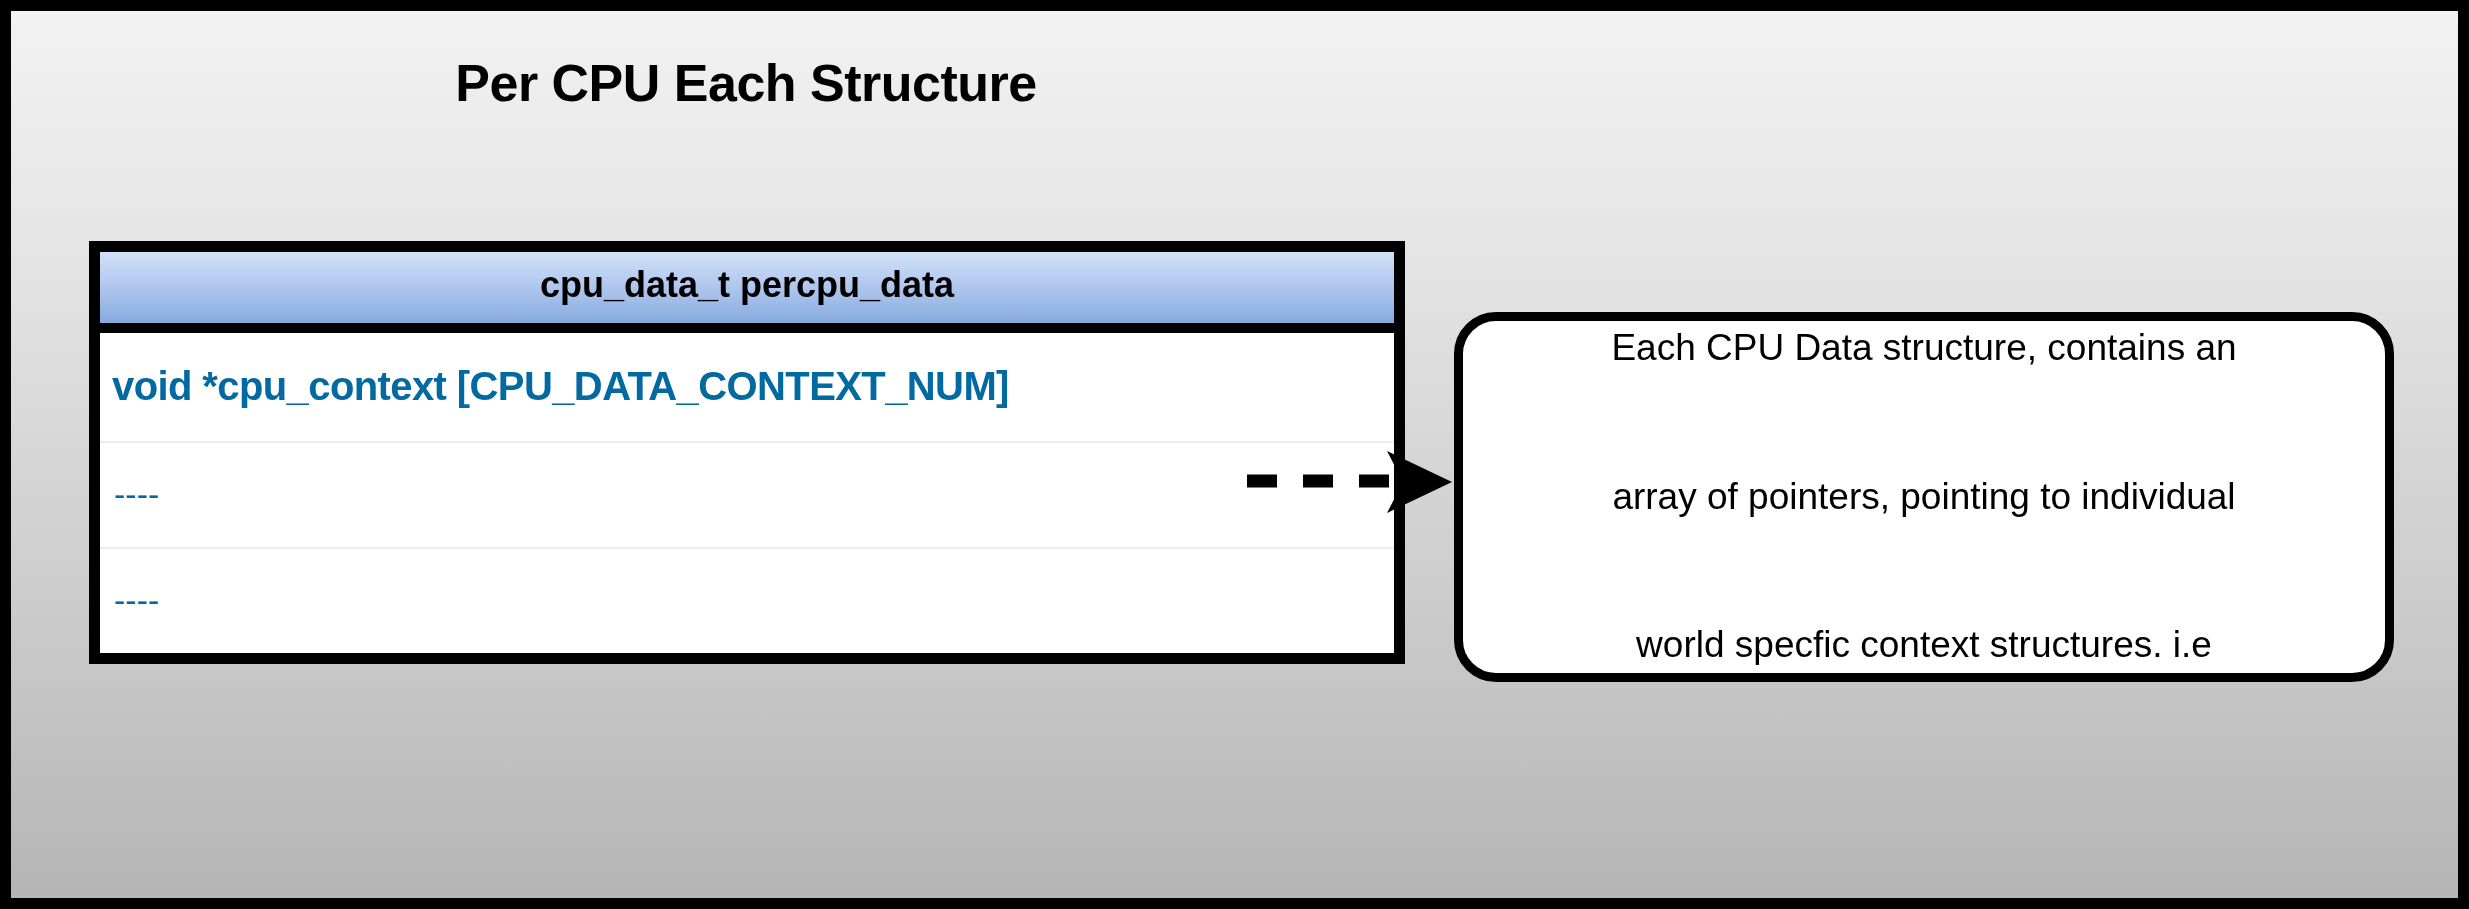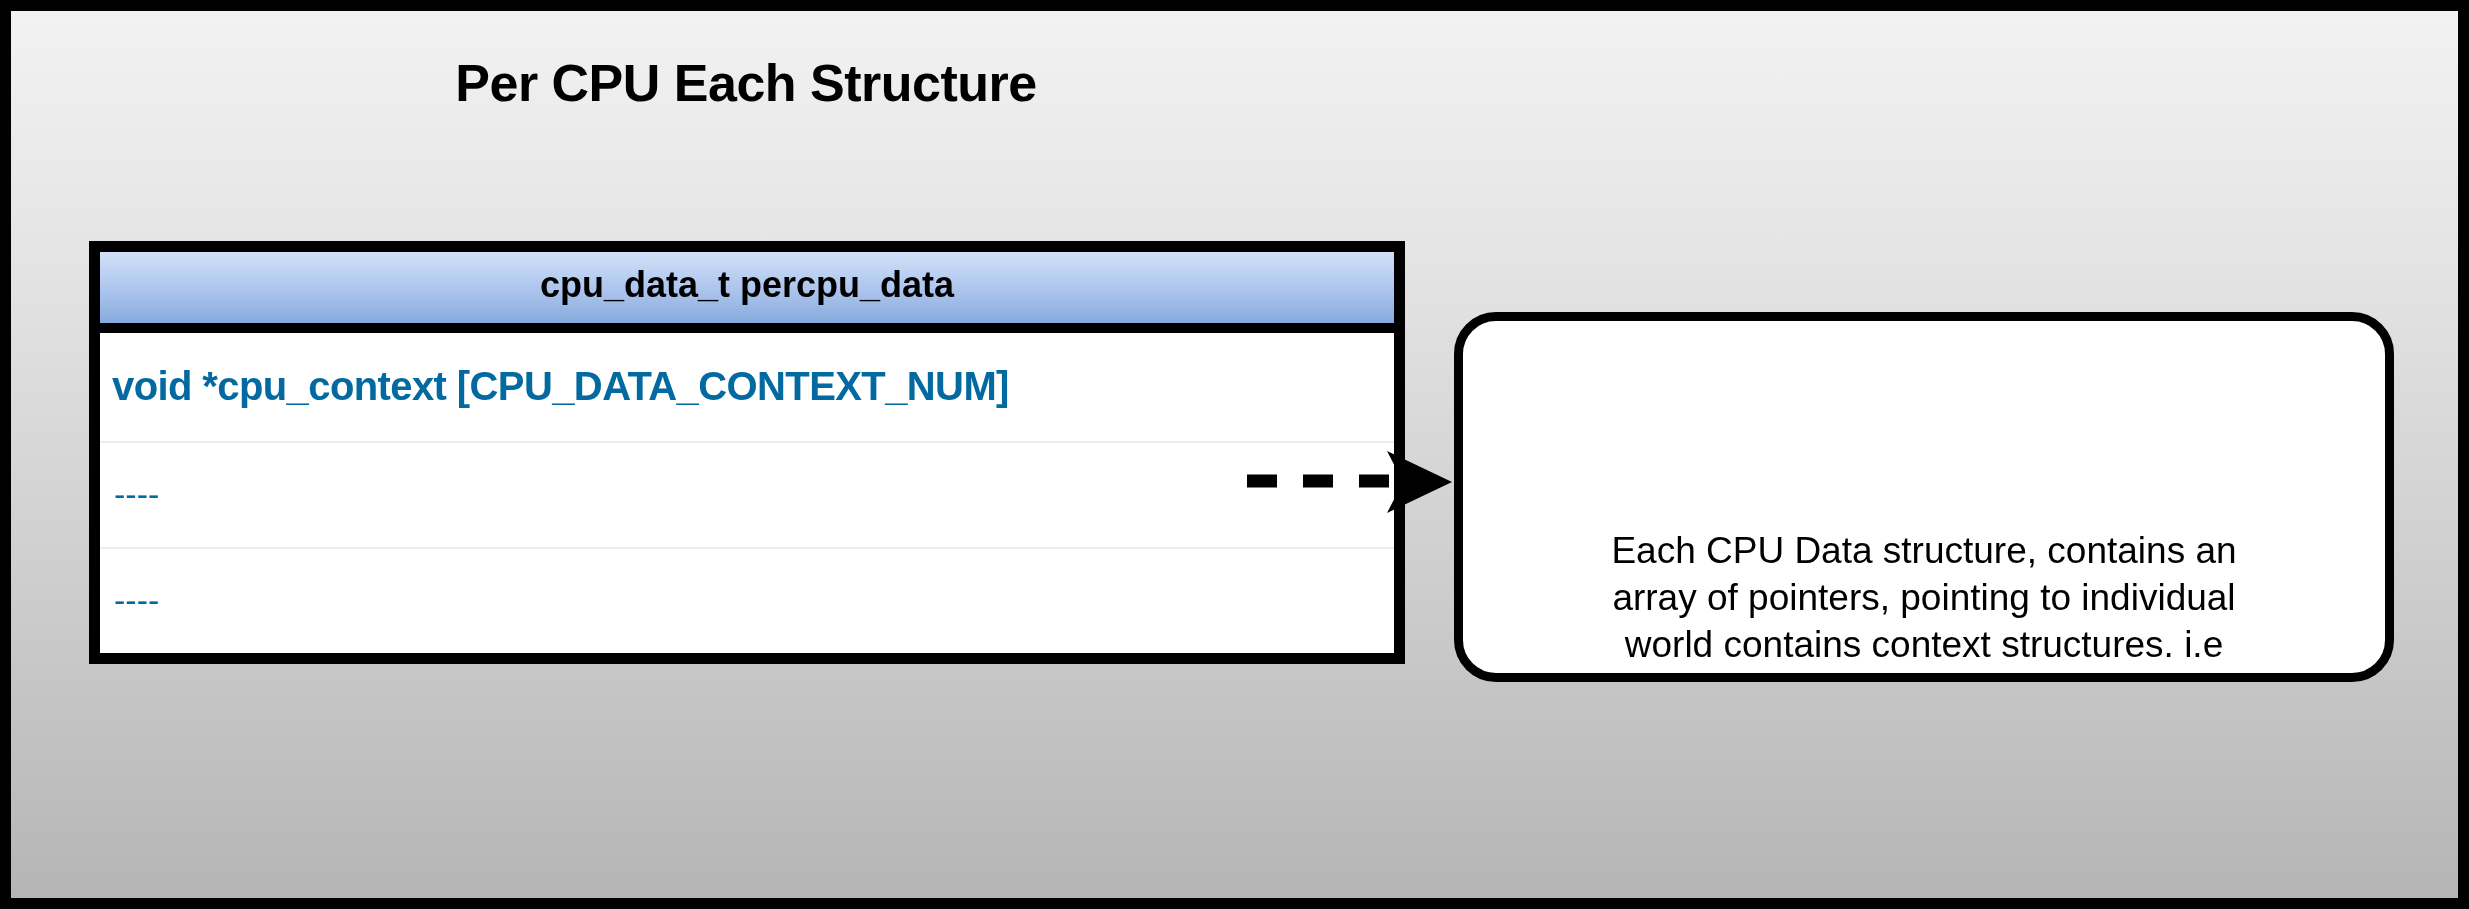--- a/index.html
+++ b/index.html
@@ -111,21 +111,21 @@
     top: 301px;
     width: 940px;
     height: 370px;
     box-sizing: border-box;
     border: 9px solid #000000;
     border-radius: 42px;
     background: #ffffff;
     display: flex;
     flex-direction: column;
     align-items: center;
-    justify-content: flex-end;
+    justify-content: space-between;
     padding: 4px 18px;
   }
 
   #callout-note .note-line {
     display: block;
     font-family: "Liberation Sans", sans-serif;
     font-size: 37px;
     font-weight: normal;
     color: #000000;
     line-height: 1.27;
@@ -161,16 +161,16 @@
   </div>
 
   <svg id="link-arrow" viewBox="0 0 210 80">
     <line x1="0" y1="40" x2="148" y2="40" stroke="#000000" stroke-width="13" stroke-dasharray="30 26"></line>
     <path d="M 140 10 L 205 41 L 140 72 L 156 41 Z" fill="#000000"></path>
   </svg>
 
   <div id="callout-note">
     <span class="note-line">Each CPU Data structure, contains an</span>
     <span class="note-line">array of pointers, pointing to individual</span>
-    <span class="note-line">world contains context structures. i.e</span>
+    <span class="note-line">world specfic context structures. i.e</span>
   </div>
 
 </div>
 
 </body></html>

